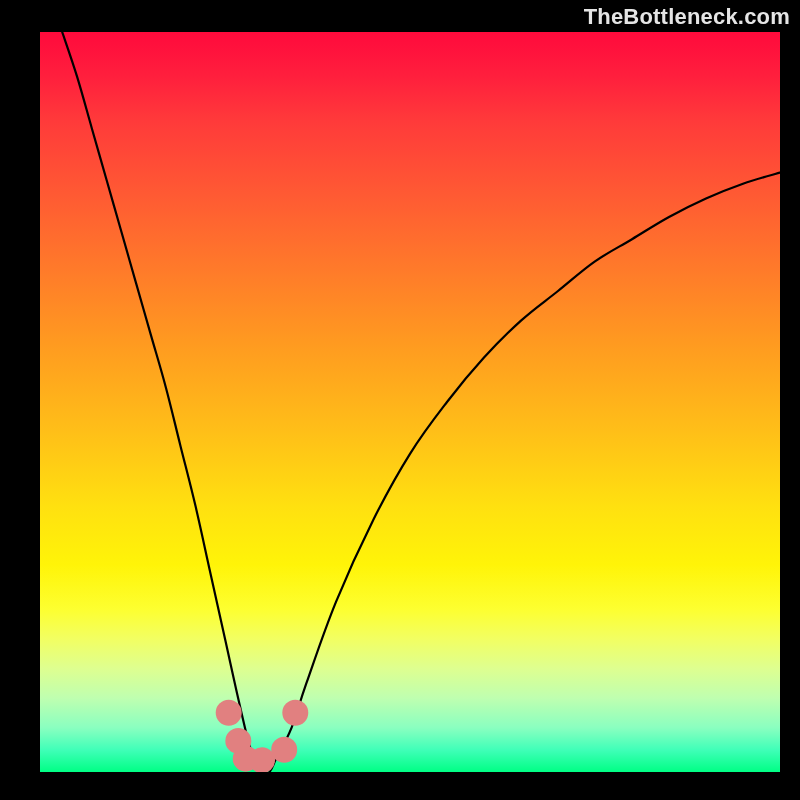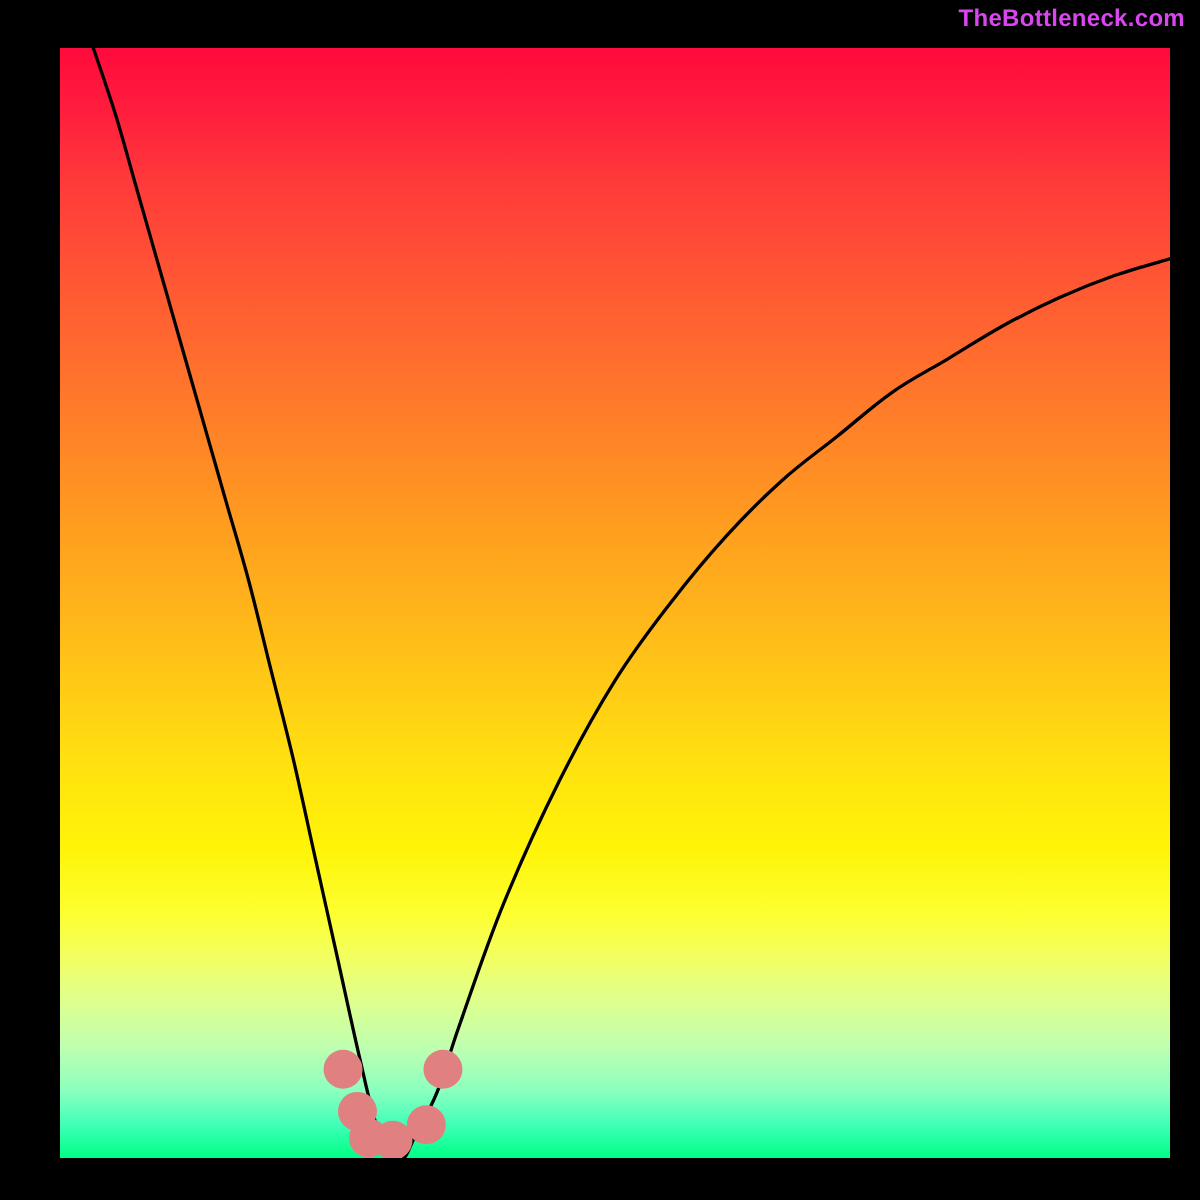--- a/index.html
+++ b/index.html
@@ -51,23 +51,23 @@
   }
   .curve, .dots {
     position: absolute;
     inset: 0;
   }
   .watermark {
     position: absolute;
     top: 4px;
     right: 10px;
     font-family: Arial, Helvetica, sans-serif;
-    font-size: 16px;
+    font-size: 22px;
     font-weight: 600;
-    color: #d946ef;
+    color: #e5e5e5;
     letter-spacing: 0.2px;
   }
 </style>
 </head>
 <body>
 
 <div class="frame">
   <div class="watermark">TheBottleneck.com</div>
   <div class="plot">
     <div class="gradient"></div>

